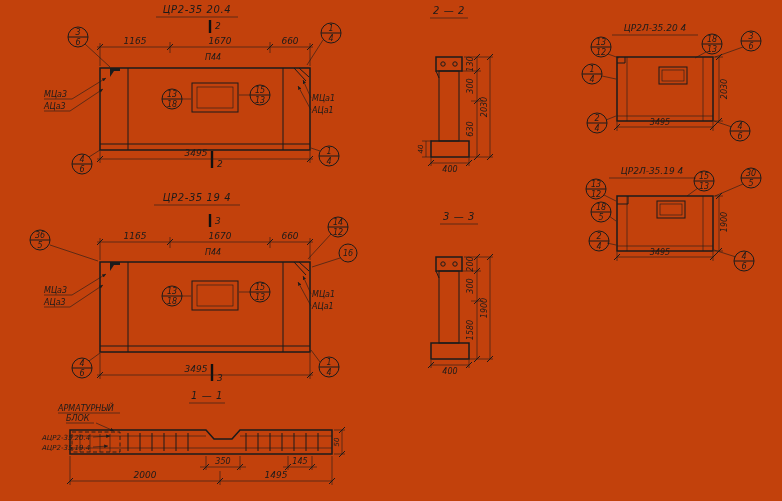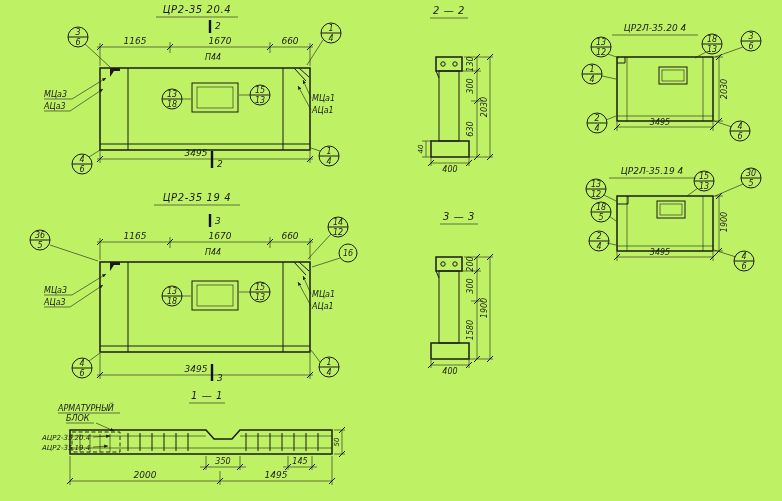--- a/index.html
+++ b/index.html
@@ -1,16 +1,16 @@
 <!DOCTYPE html>
 <html><head>
 <meta charset="utf-8">
 <style>
   html,body{margin:0;padding:0;background:#ffffff;}
-  .canvas{position:relative;width:782px;height:501px;background:#bef264;overflow:hidden;}
+  .canvas{position:relative;width:782px;height:501px;background:#c2410c;overflow:hidden;}
   svg{position:absolute;left:0;top:0;}
   text{font-family:"DejaVu Sans","Liberation Sans",sans-serif;font-style:italic;fill:#1b1b1b;}
   .t7{font-size:7px;}
   .t8{font-size:8px;}
   .t9{font-size:9px;}
   .t10{font-size:10px;letter-spacing:.6px;}
   .ln{stroke:#1b1b1b;stroke-width:1.5;fill:none;}
   .md{stroke:#1b1b1b;stroke-width:1;fill:none;}
   .thin{stroke:#1b1b1b;stroke-width:.6;fill:none;}
   .thick{stroke:#101010;stroke-width:2.4;fill:none;}

